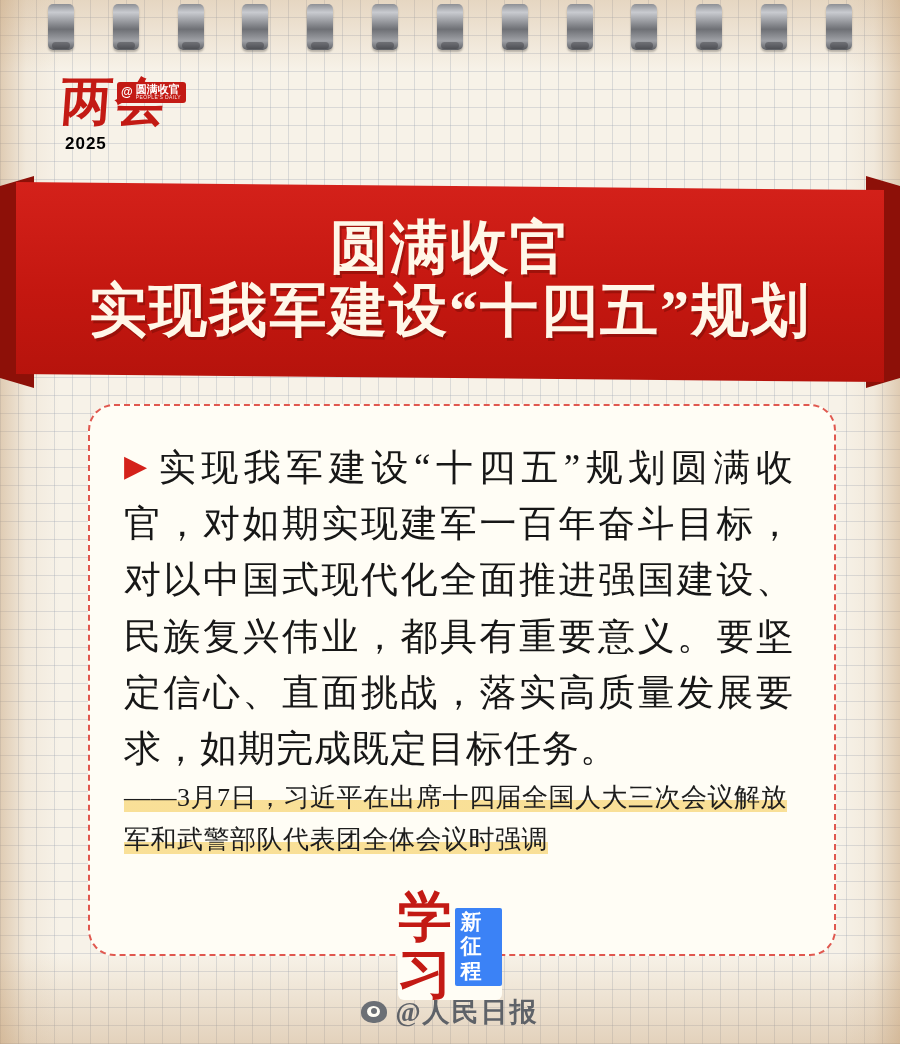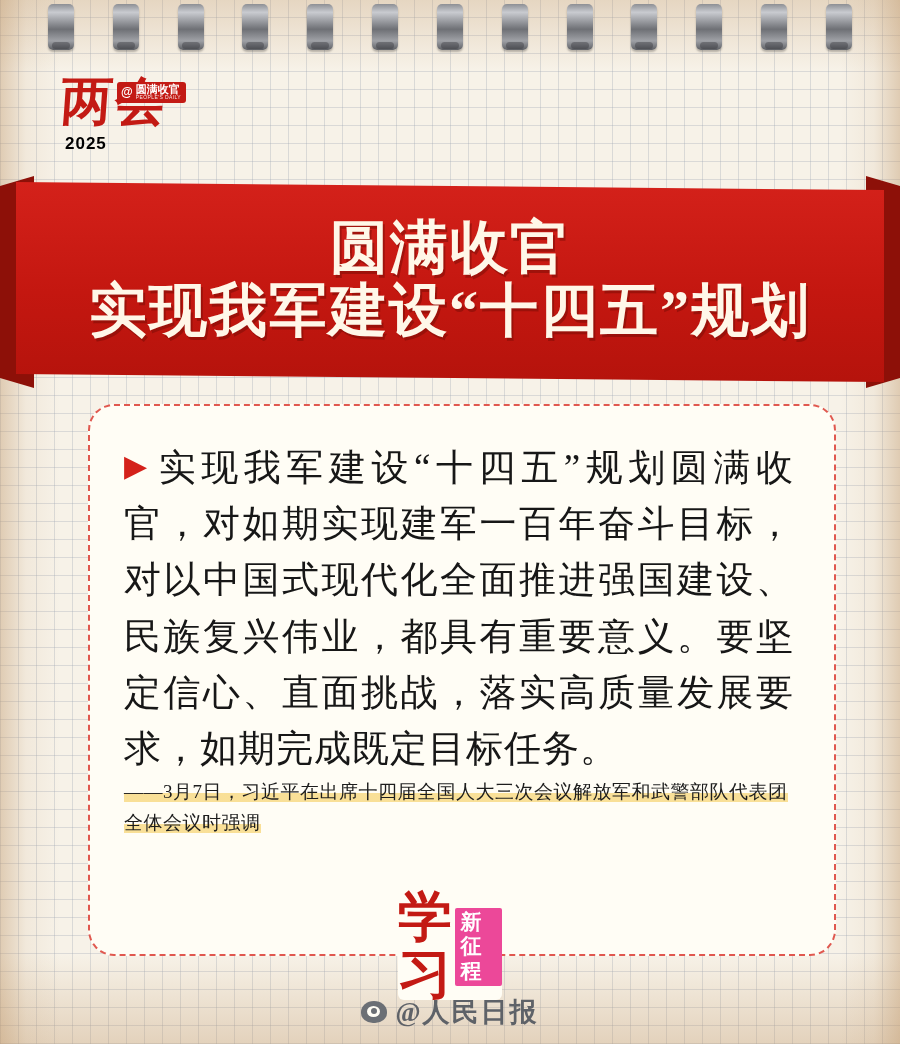--- a/index.html
+++ b/index.html
@@ -194,21 +194,21 @@
     display: inline-block;
     color: #d4211a;
     font-size: 30px;
     line-height: 1;
     transform: translateY(-4px);
     margin-right: 6px;
   }
   .quote-source {
     margin-top: 24px;
     font-family: "Liberation Serif", "DejaVu Serif", serif;
-    font-size: 19px;
+    font-size: 26px;
     line-height: 1.6;
     color: #1d1d1d;
     letter-spacing: 0.5px;
     background: linear-gradient(180deg, rgba(255,255,255,0) 58%, rgba(247,214,120,0.75) 58%, rgba(247,214,120,0.75) 100%);
     display: inline;
     box-decoration-break: clone;
     -webkit-box-decoration-break: clone;
   }
 
   
@@ -232,21 +232,21 @@
   .stamp-xi {
     font-family: "Liberation Serif", "DejaVu Serif", serif;
     font-size: 54px;
     font-weight: bold;
     color: #c31a14;
     line-height: 1.05;
     letter-spacing: 1px;
   }
   .stamp-sub {
     margin-top: 2px;
-    background: #ec4899;
+    background: #3b82f6;
     color: #fff;
     font-family: "Liberation Serif", "DejaVu Serif", serif;
     font-size: 21px;
     font-weight: bold;
     letter-spacing: 2px;
     padding: 2px 6px 3px;
     border-radius: 2px;
     line-height: 1.15;
   }
 

